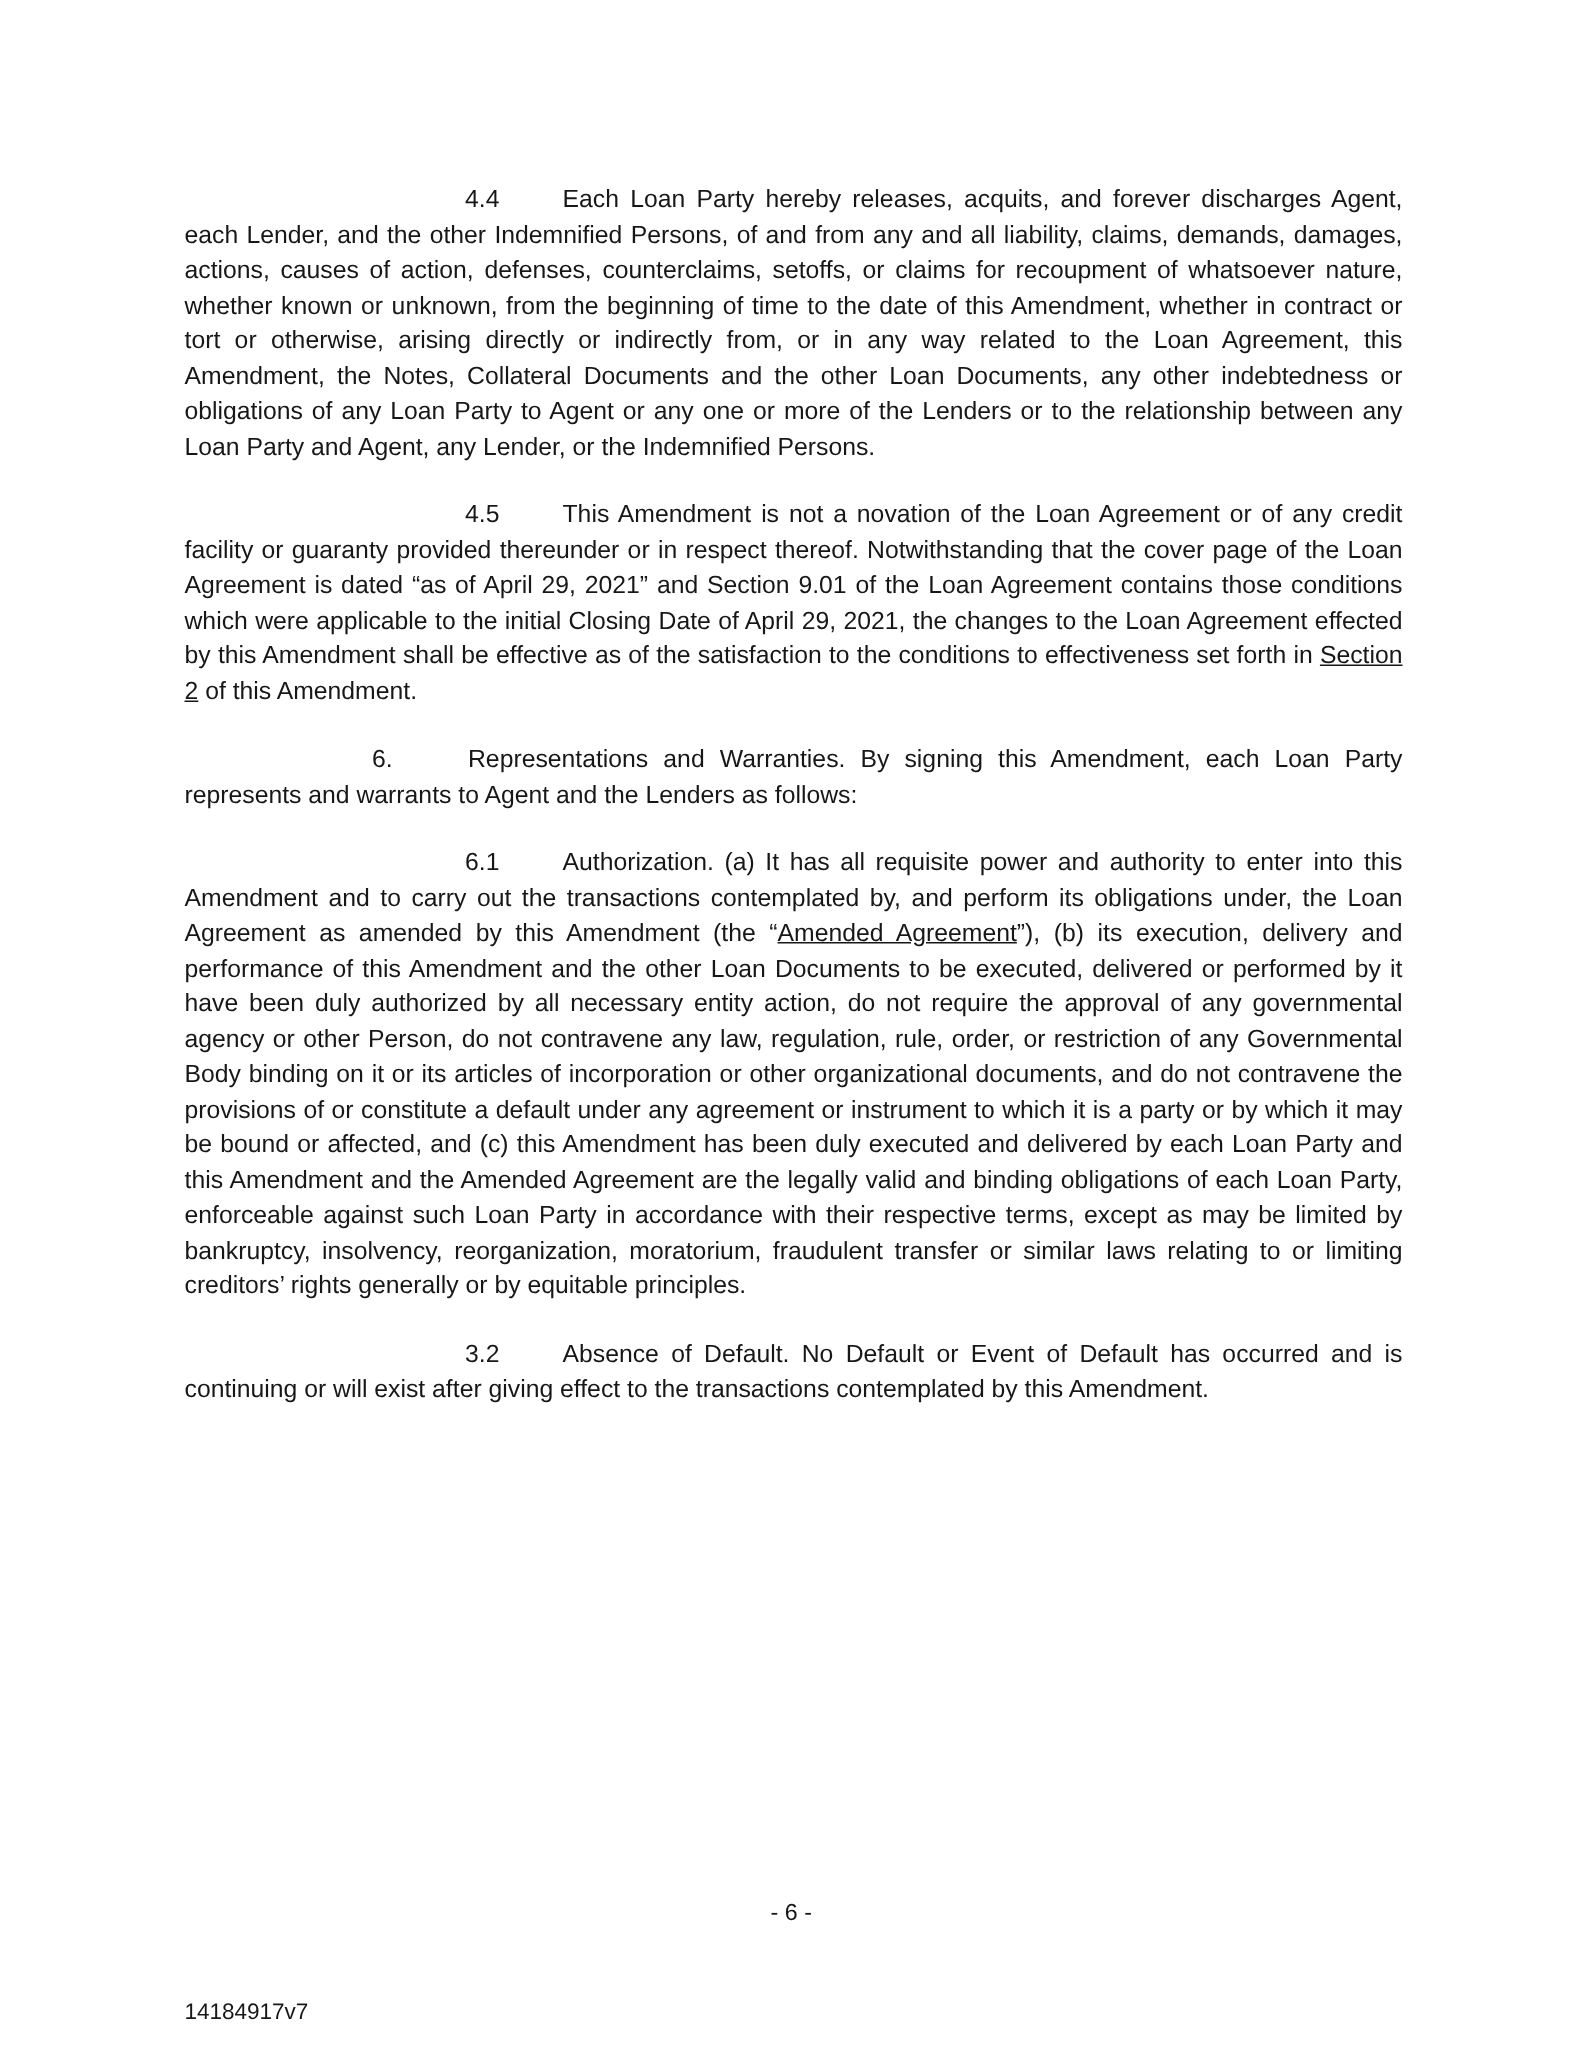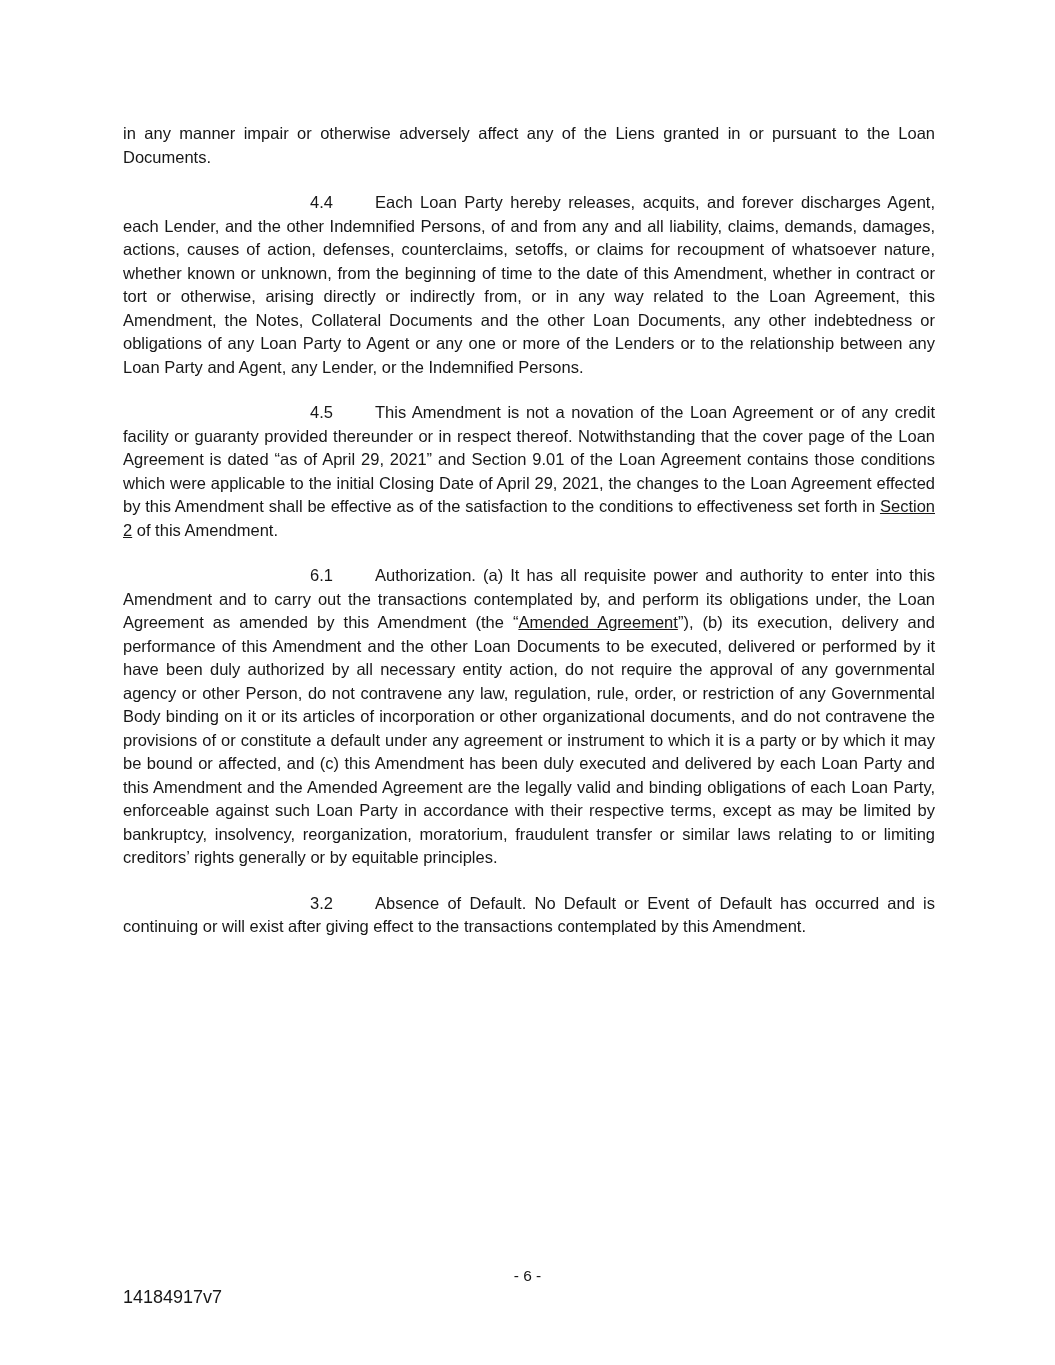--- a/index.html
+++ b/index.html
@@ -45,31 +45,31 @@
     left: 0;
     right: 0;
     top: 1266px;
     text-align: center;
     font-size: 15.5px;
     line-height: 20px;
   }
   .footer-docid {
     position: absolute;
     left: 123px;
-    top: 1287px;
-    font-size: 18px;
+    top: 1332px;
+    font-size: 15px;
     line-height: 20px;
   }
 </style>
 </head>
 <body>
 
 <div class="page">
   <div class="content">
-      <p class="para"><span>in any manner impair or otherwise adversely affect any of the Liens granted in or pursuant to the Loan Documents.</span></p>
       <p class="para lvl2"><span class="pnum">4.4</span><span>Each Loan Party hereby releases, acquits, and forever discharges Agent, each Lender, and the other Indemnified Persons, of and from any and all liability, claims, demands, damages, actions, causes of action, defenses, counterclaims, setoffs, or claims for recoupment of whatsoever nature, whether known or unknown, from the beginning of time to the date of this Amendment, whether in contract or tort or otherwise, arising directly or indirectly from, or in any way related to the Loan Agreement, this Amendment, the Notes, Collateral Documents and the other Loan Documents, any other indebtedness or obligations of any Loan Party to Agent or any one or more of the Lenders or to the relationship between any Loan Party and Agent, any Lender, or the Indemnified Persons.</span></p>
       <p class="para lvl2"><span class="pnum">4.5</span><span>This Amendment is not a novation of the Loan Agreement or of any credit facility or guaranty provided thereunder or in respect thereof.  Notwithstanding that the cover page of the Loan Agreement is dated “as of April 29, 2021” and Section 9.01 of the Loan Agreement contains those conditions which were applicable to the initial Closing Date of April 29, 2021, the changes to the Loan Agreement effected by this Amendment shall be effective as of the satisfaction to the conditions to effectiveness set forth in </span><span class="u">Section 2</span><span> of this Amendment.</span></p>
+      <p class="para lvl1"><span class="pnum">6.</span><span>Representations and Warranties.  By signing this Amendment, each Loan Party represents and warrants to Agent and the Lenders as follows:</span></p>
       <p class="para lvl2"><span class="pnum">6.1</span><span>Authorization.  (a) It has all requisite power and authority to enter into this Amendment and to carry out the transactions contemplated by, and perform its obligations under, the Loan Agreement as amended by this Amendment (the “</span><span class="u">Amended Agreement</span><span>”), (b) its execution, delivery and performance of this Amendment and the other Loan Documents to be executed, delivered or performed by it have been duly authorized by all necessary entity action, do not require the approval of any governmental agency or other Person, do not contravene any law, regulation, rule, order, or restriction of any Governmental Body binding on it or its articles of incorporation or other organizational documents, and do not contravene the provisions of or constitute a default under any agreement or instrument to which it is a party or by which it may be bound or affected, and (c) this Amendment has been duly executed and delivered by each Loan Party and this Amendment and the Amended Agreement are the legally valid and binding obligations of each Loan Party, enforceable against such Loan Party in accordance with their respective terms, except as may be limited by bankruptcy, insolvency, reorganization, moratorium, fraudulent transfer or similar laws relating to or limiting creditors’ rights generally or by equitable principles.</span></p>
       <p class="para lvl2"><span class="pnum">3.2</span><span>Absence of Default.  No Default or Event of Default has occurred and is continuing or will exist after giving effect to the transactions contemplated by this Amendment.</span></p>
     </div>
   <div class="footer-page">- 6 -</div>
   <div class="footer-docid">14184917v7</div>
 </div>
 
 </body></html>

